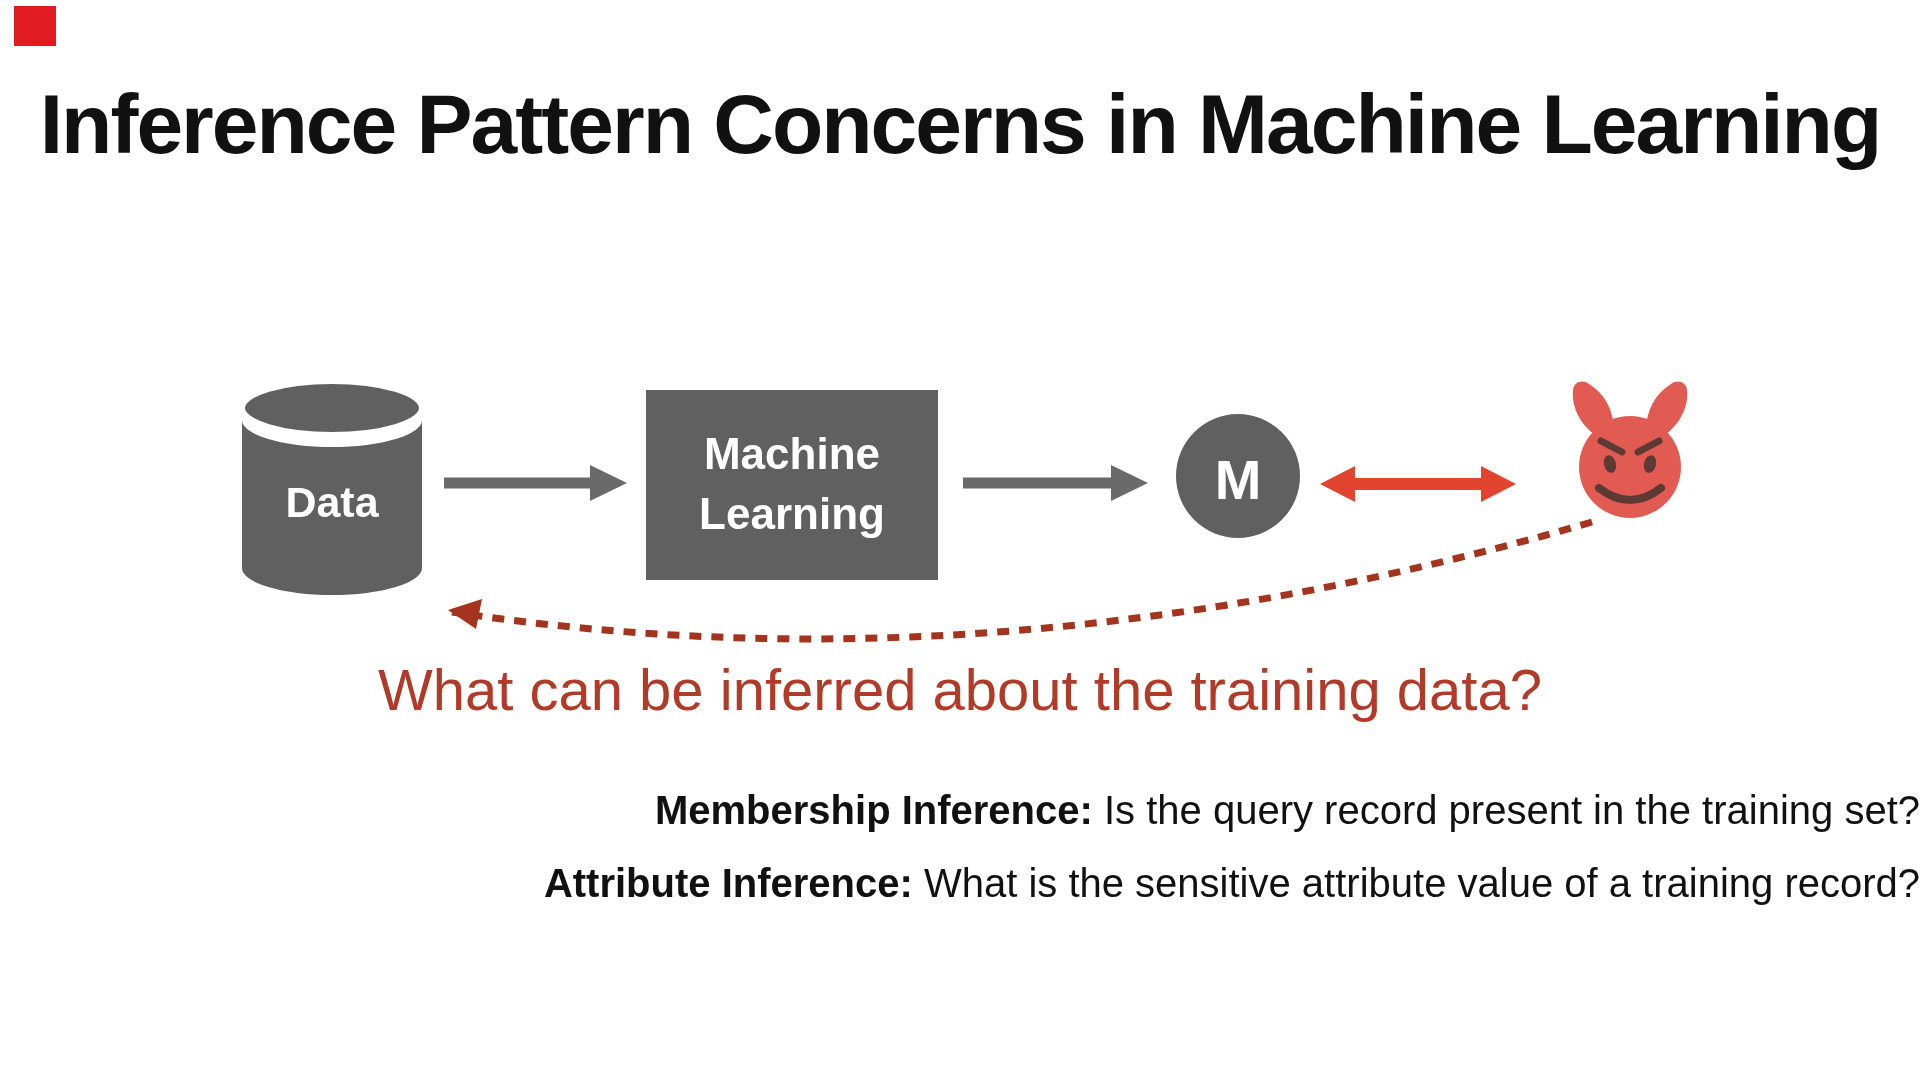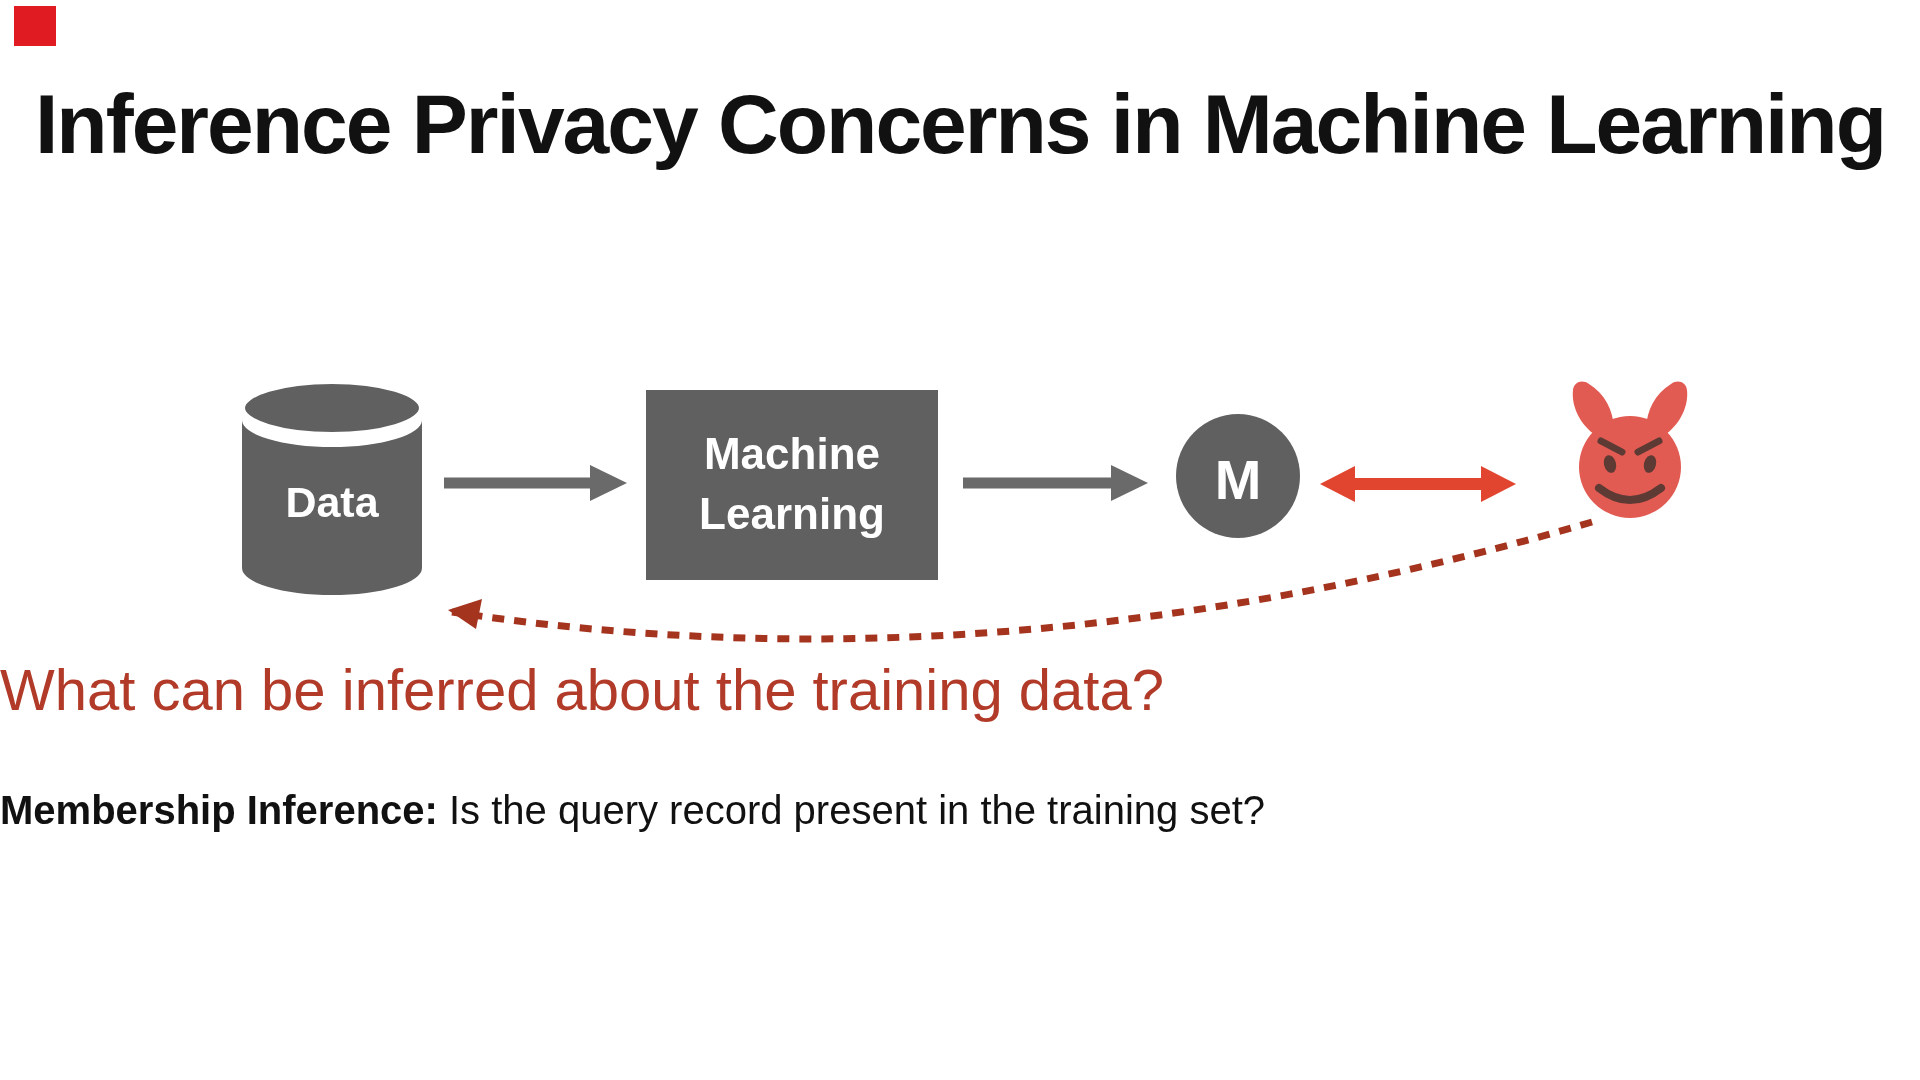--- a/index.html
+++ b/index.html
@@ -25,45 +25,45 @@
     white-space: nowrap;
   }
   svg.diagram {
     position: absolute; left: 0; top: 0;
   }
   svg text { font-family: "Liberation Sans", sans-serif; }
   .shape-label { font-weight: 700; fill: #ffffff; }
   .question-text {
     position: absolute; left: 0; top: 656px;
     width: 1920px;
-    text-align: left;
+    text-align: center;
     font-size: 58px; font-weight: 400;
     color: #b13a28;
     white-space: nowrap;
   }
   .bullets {
     position: absolute; left: 0; top: 788px;
     width: 1920px;
     display: flex; flex-direction: column;
     gap: 28px;
   }
   .bullet-line {
-    text-align: left;
+    text-align: right;
     font-size: 40px;
     color: #111111;
     white-space: nowrap;
   }
   .bullet-label { font-weight: 700; }
 </style>
 </head>
 <body>
 
 <div class="corner-marker"></div>
 
-<h1 class="slide-title">Inference Privacy Concerns in Machine Learning</h1>
+<h1 class="slide-title">Inference Pattern Concerns in Machine Learning</h1>
 
 <svg class="diagram" width="1920" height="1080" viewBox="0 0 1920 1080">
 
   <g>
     <path d="M 1592,522 Q 1000,695 452,612" fill="none" stroke-width="7" stroke-dasharray="12 10" stroke="#a5341f"></path>
     <polygon points="448,610 482,599 476,629" fill="#a5341f"></polygon>
   </g>
 
   <g>
     <path d="M242,420 V568 A90,27 0 0 0 422,568 V420 A90,27 0 0 1 242,420 Z" fill="#606060"></path>
@@ -107,13 +107,14 @@
     <ellipse cx="1610" cy="464" rx="6" ry="9" transform="rotate(-14 1610 464)" fill="#5d3a34"></ellipse>
     <ellipse cx="1650" cy="464" rx="6" ry="9" transform="rotate(14 1650 464)" fill="#5d3a34"></ellipse>
     <path d="M1599,488 Q1630,512 1661,488" fill="none" stroke="#5d3a34" stroke-width="8" stroke-linecap="round"></path>
   </g>
 </svg>
 
 <div class="question-text">What can be inferred about the training data?</div>
 
 <div class="bullets">
   <div class="bullet-line"><span class="bullet-label">Membership Inference:</span><span> Is the query record present in the training set?</span></div>
+  <div class="bullet-line"><span class="bullet-label">Attribute Inference:</span><span> What is the sensitive attribute value of a training record?</span></div>
 </div>
 
 </body></html>

